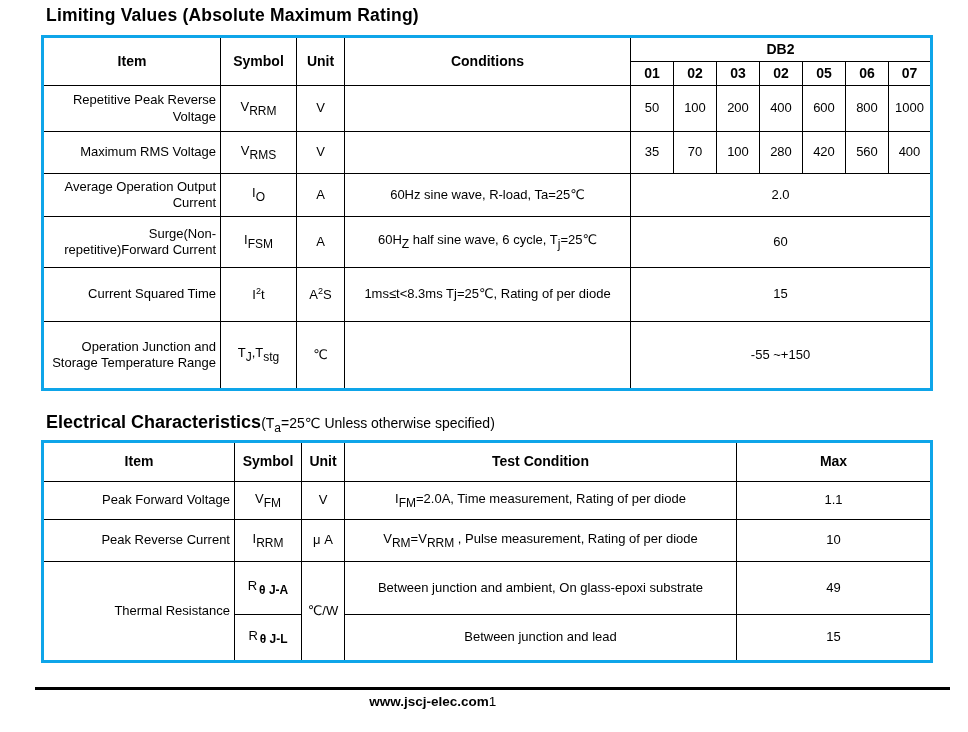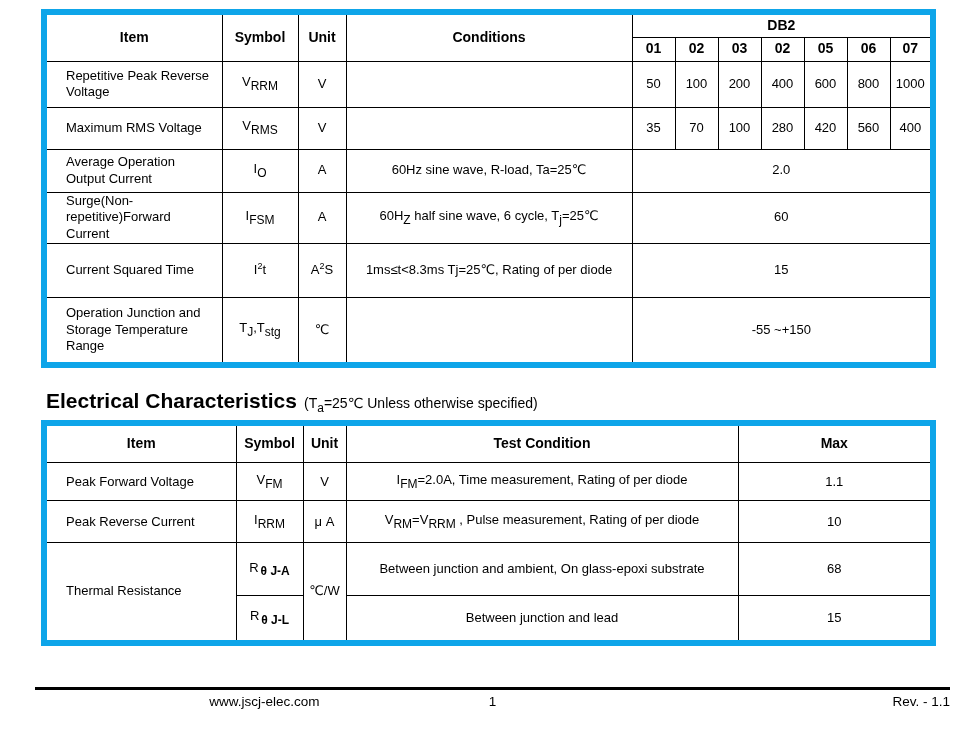--- a/index.html
+++ b/index.html
@@ -7,51 +7,52 @@
   body {
     width:968px; height:732px; position:relative; overflow:hidden;
     background:#ffffff; color:#000;
     font-family:"Liberation Sans","DejaVu Sans",sans-serif;
   }
   .sec-title1 {
     font-size:17.5px; font-weight:700; margin:5px 0 0 46px; letter-spacing:0.2px;
   }
   table {
     border-collapse:collapse; table-layout:fixed; margin-left:41px;
-    border:6px solid #0ea5e9;
+    border:3px solid #0ea5e9;
   }
   .t1 { width:890px; margin-top:9px; }
   .t2 { width:889px; }
   th,td {
     border:1px solid #000; text-align:center; vertical-align:middle;
     padding:0 2px; line-height:1.25;
   }
   th { font-size:14px; font-weight:700; }
   td { font-size:13px; }
-  td.left { text-align:left; padding-left:19px; padding-right:4px; }
+  td.left { text-align:right; padding-left:7px; padding-right:4px; }
   sub { font-size:12px; }
   sup { font-size:9px; }
   sub.sp { padding-left:2px;font-weight:bold; }
   .sec2 { margin:21px 0 5px 46px; display:flex; align-items:baseline; }
-  .sec2 .t { font-size:21px; font-weight:700; }
-  .sec2 .note { font-size:14px; margin-left:7px; }
+  .sec2 .t { font-size:18px; font-weight:700; }
+  .sec2 .note { font-size:14px; }
   .footer {
     position:absolute; top:687px; left:35px; width:915px;
     border-top:3px solid #000; padding-top:4px;
     display:grid; grid-template-columns:1fr auto 1fr; font-size:13.5px;
   }
-  .footer .l { text-align:center; padding-left:5px; }
+  .footer .l { text-align:right; padding-left:5px;font-weight:bold; }
   .footer .c { text-align:center; }
   .footer .r { text-align:right; }
 </style>
 </head>
 <body>
 
 <div>
 
+  <h1 class="sec-title1">Limiting Values (Absolute Maximum Rating)</h1>
 
   <table class="t1">
     <colgroup>
       <col style="width:178px">
         <col style="width:76px">
         <col style="width:48px">
         <col style="width:286px">
       <col style="width:43px">
         <col style="width:43px">
         <col style="width:43px">
@@ -171,29 +172,28 @@
         <td><span>I</span><sub>RRM</sub></td>
         <td>μ A</td>
         <td><span>V</span><sub>RM</sub><span>=V</span><sub>RRM</sub><span> , Pulse measurement, Rating of per diode</span></td>
         <td>10</td>
       </tr>
       <tr style="height:53px">
         <td class="left" rowspan="2">Thermal Resistance</td>
         <td><span>R</span><sub class="sp">θ J-A</sub></td>
         <td rowspan="2">℃/W</td>
         <td>Between junction and ambient, On glass-epoxi substrate</td>
-        <td>68</td>
+        <td>49</td>
       </tr>
       <tr style="height:47px">
         <td><span>R</span><sub class="sp">θ J-L</sub></td>
         <td>Between junction and lead</td>
         <td>15</td>
       </tr>
     </tbody>
   </table>
 
   <div class="footer">
     <span class="l">www.jscj-elec.com</span>
     <span class="c">1</span>
-    <span class="r">Rev. - 1.1</span>
   </div>
 
 </div>
 
 </body></html>

